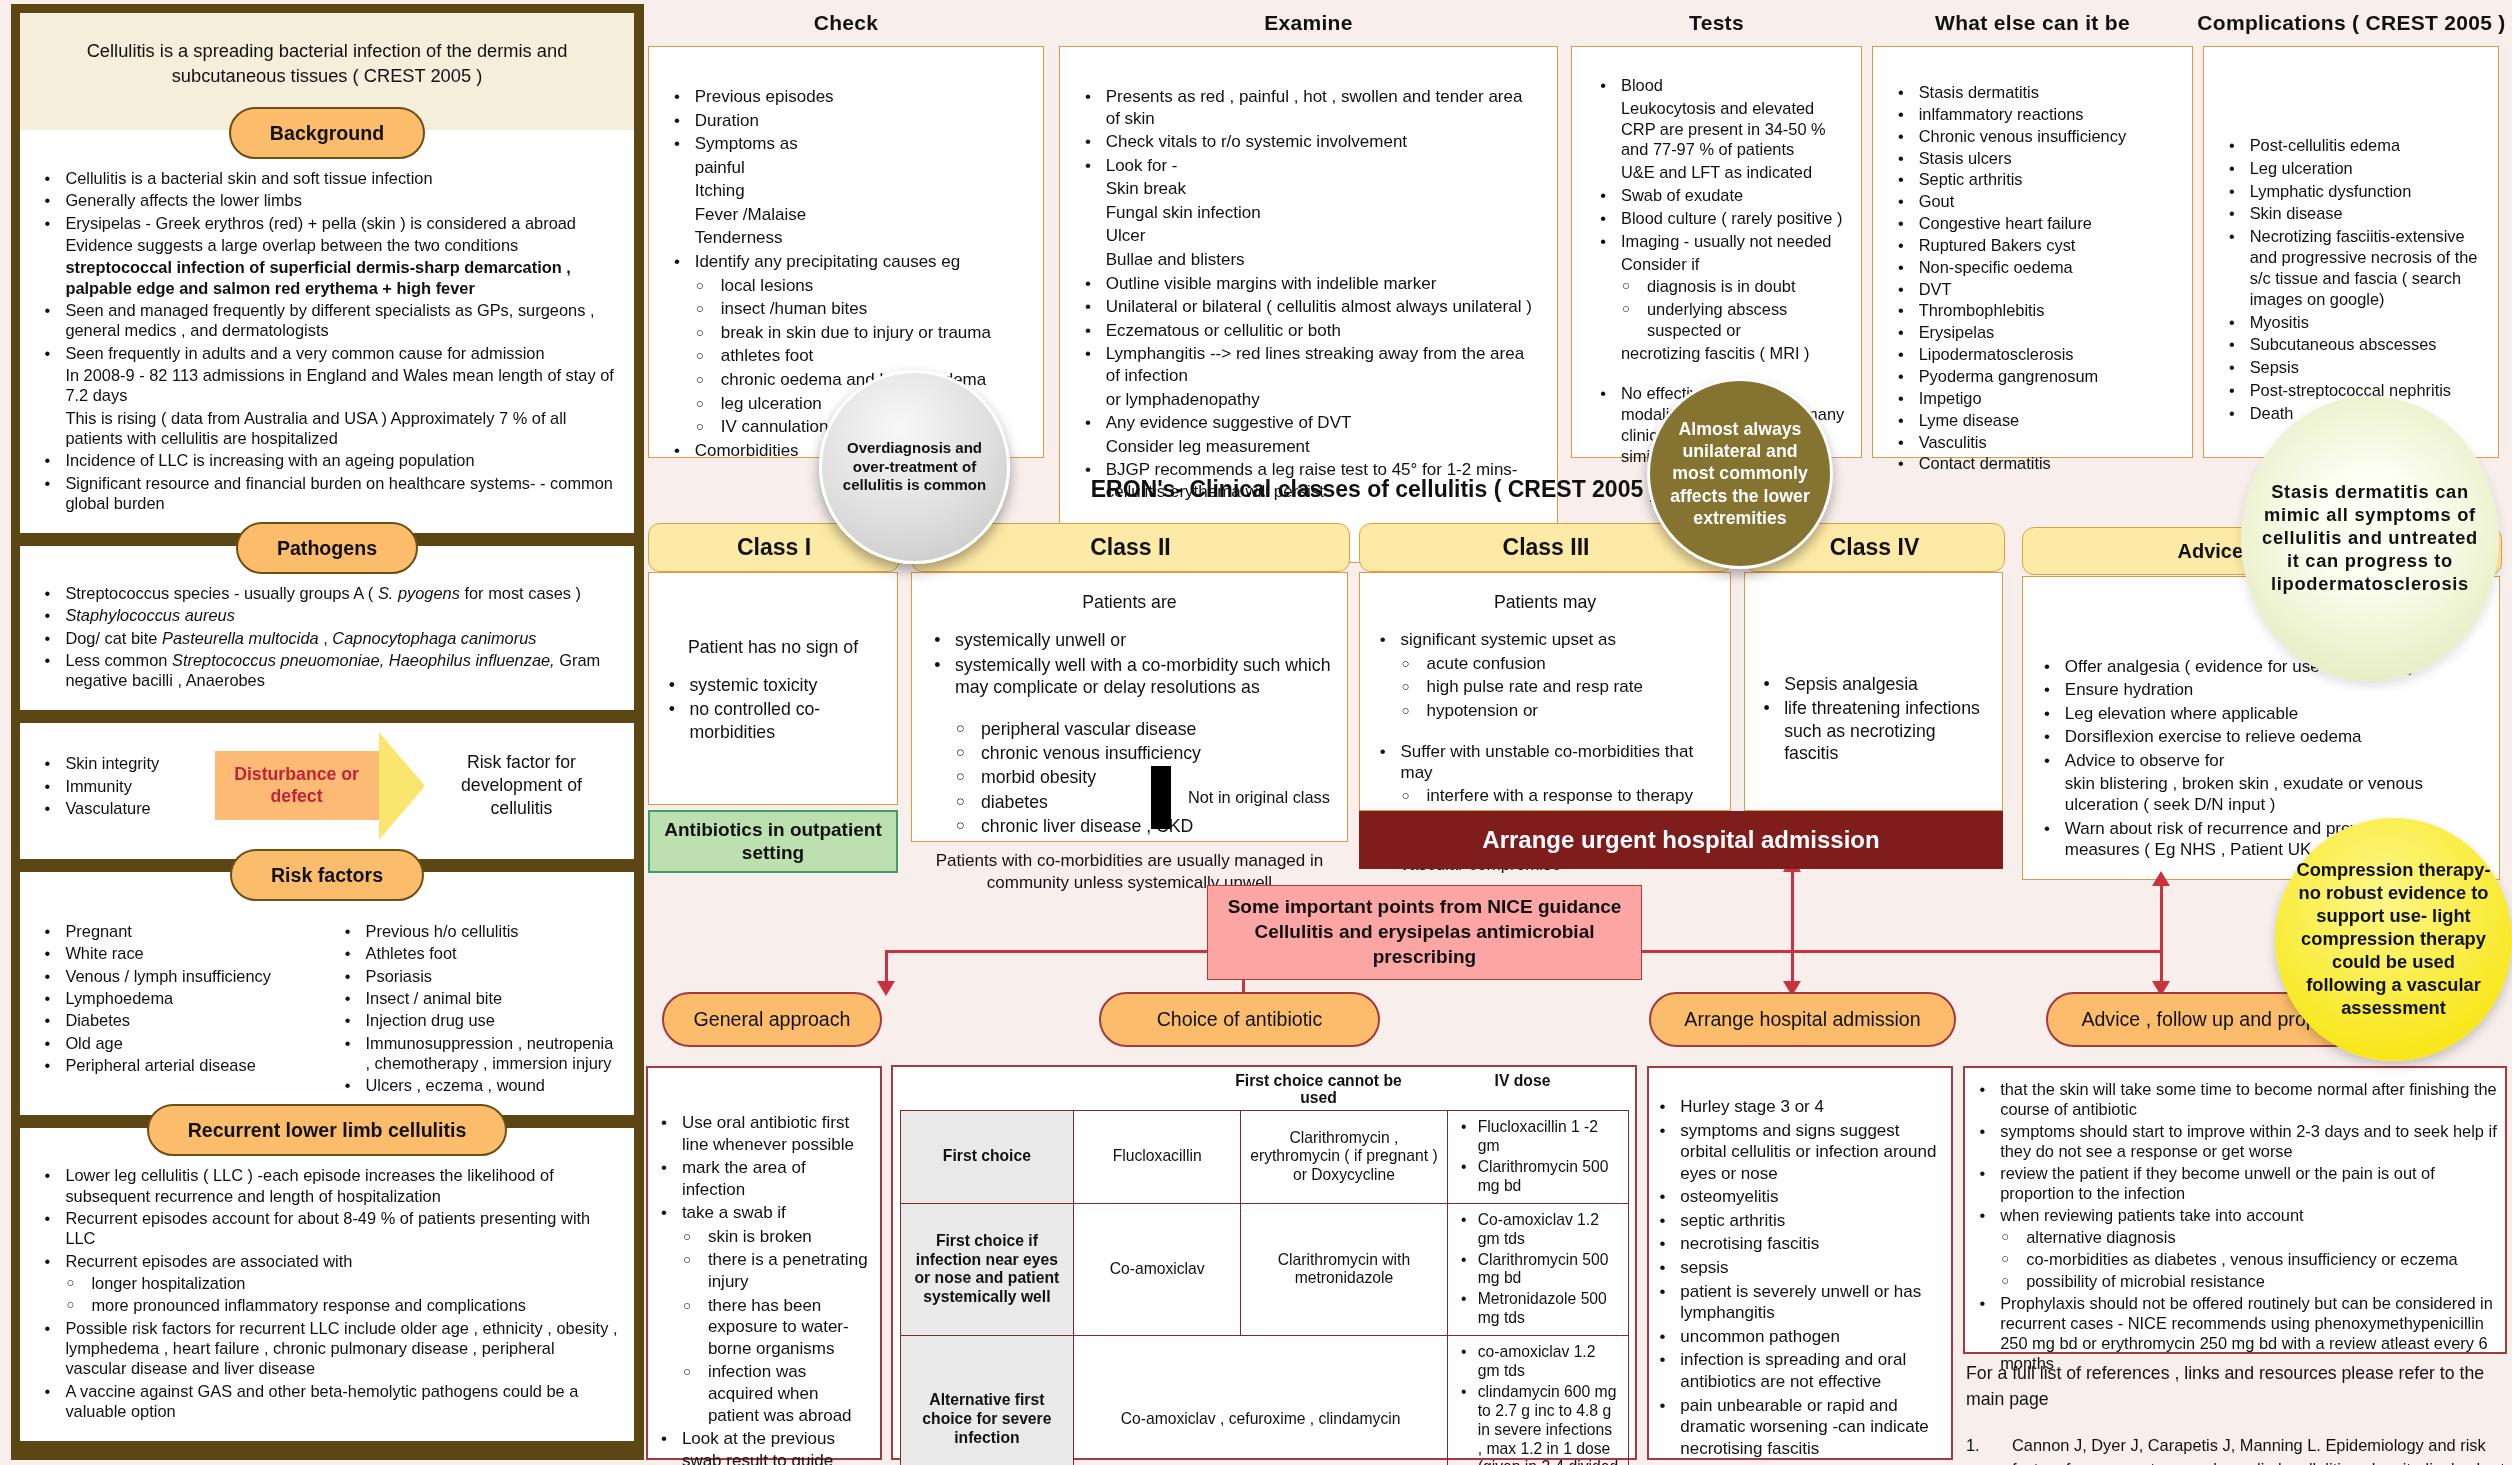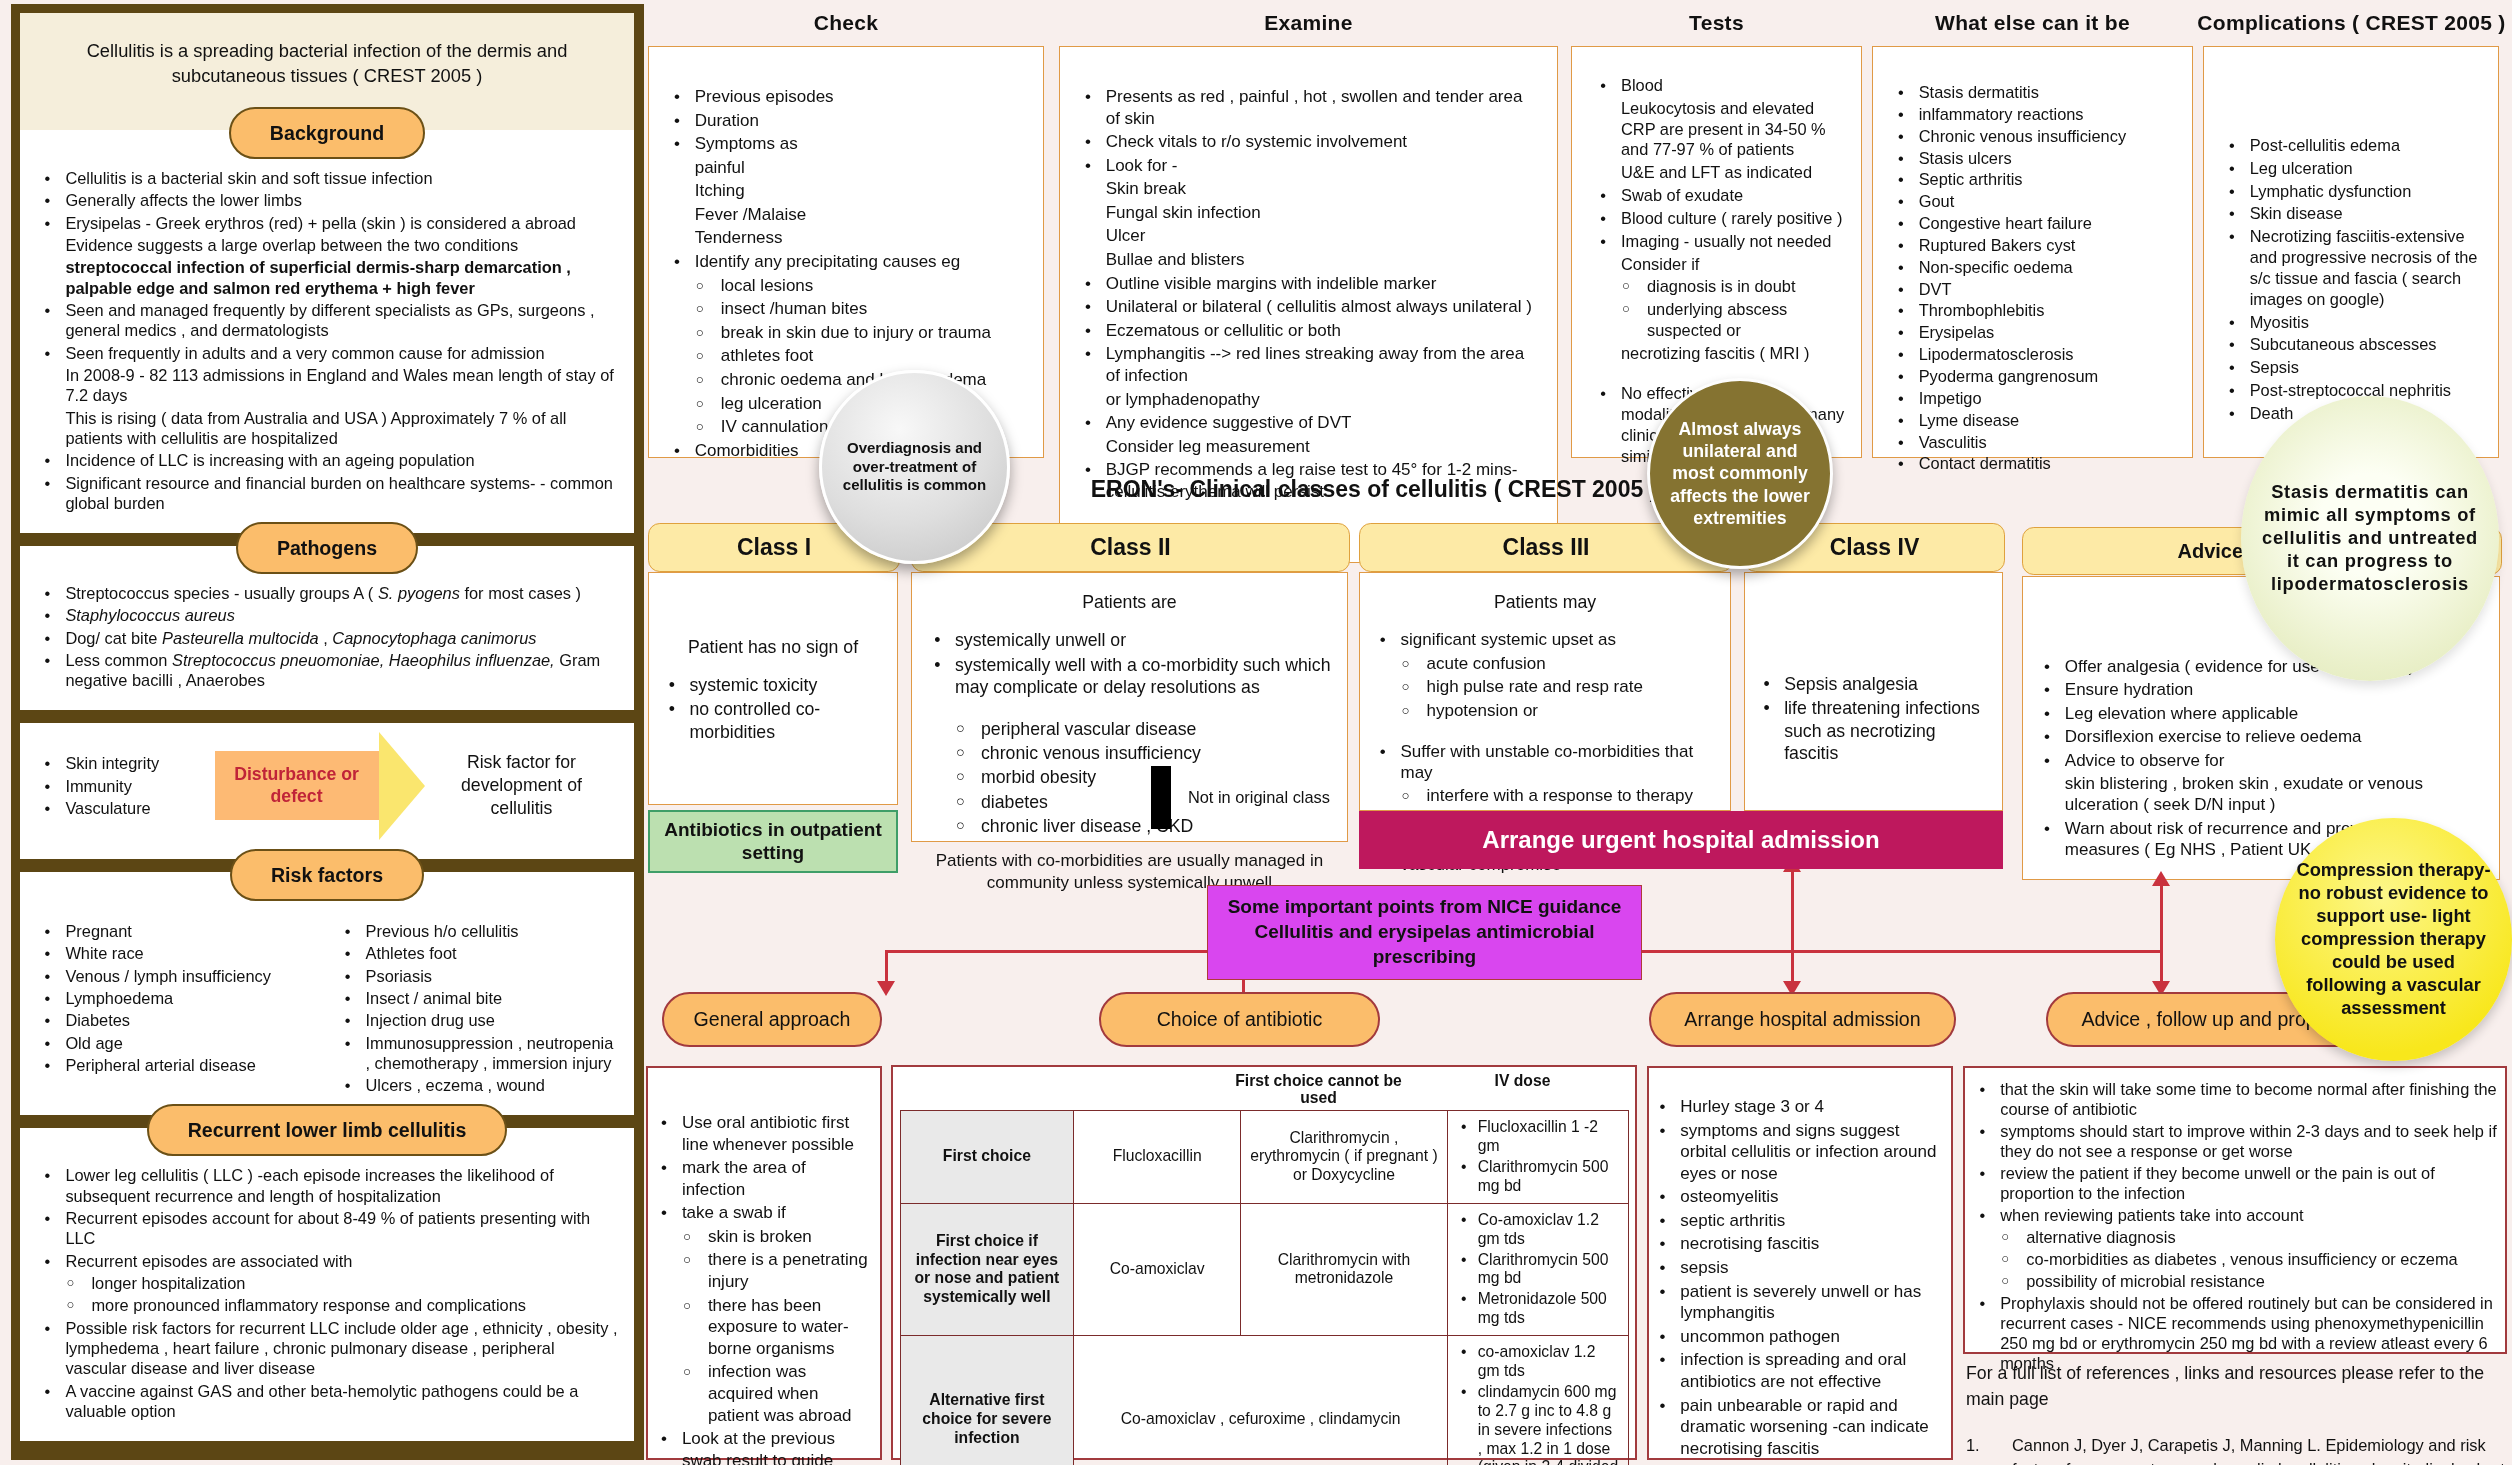--- a/index.html
+++ b/index.html
@@ -39,21 +39,21 @@
   .box .pad{padding:0 15.7px;}
   
   .cpill{position:absolute;background:#fdeaa6;border:1.3px solid #dfa13e;border-radius:11.8px;
          font-weight:bold;font-size:23px;display:flex;align-items:center;justify-content:center;z-index:2;}
   .cbox{position:absolute;background:#fff;border:1.3px solid #e09a46;box-sizing:border-box;
         font-size:17.7px;line-height:1.26;}
   .cintro{text-align:center;margin:18.3px 0 15.7px;}
   .greenbox{position:absolute;background:#bce0b0;border:2px solid #3f9e68;box-sizing:border-box;
             display:flex;align-items:center;justify-content:center;text-align:center;
             font-weight:bold;font-size:19px;line-height:1.2;z-index:2;}
-  .redbox{position:absolute;background:#be185d;display:flex;align-items:center;justify-content:center;
+  .redbox{position:absolute;background:#7f1d1d;display:flex;align-items:center;justify-content:center;
           color:#fff;font-weight:bold;font-size:24px;z-index:2;}
   .c2caption{position:absolute;text-align:center;font-size:17px;line-height:1.3;}
   .notorig{position:absolute;right:17px;bottom:11.8px;display:flex;align-items:center;gap:17px;}
   .black-bar{width:19.6px;height:63px;background:#000;}
   .notorig-text{font-size:16.4px;text-align:center;line-height:1.25;}
   .eron-title{position:absolute;left:1060px;top:476px;width:628px;text-align:center;
               font-weight:bold;font-size:23px;}
   
   .circle{position:absolute;border-radius:50%;display:flex;align-items:center;justify-content:center;
           text-align:center;font-weight:bold;z-index:4;box-sizing:border-box;padding:17px;line-height:1.25;}
@@ -62,21 +62,21 @@
     border:3.9px solid #fff;box-shadow:0 6.5px 13px rgba(0,0,0,.35);}
   .c-uni{left:1647px;top:378px;width:186px;height:191px;font-size:17.7px;color:#fff;background:#857331;
     border:3.9px solid #fdfdfd;box-shadow:0 6.5px 11.8px rgba(0,0,0,.3);}
   .c-stasis{left:2241px;top:396px;width:258px;height:285px;font-size:18.3px;font-weight:600;letter-spacing:0.7px;
     background:radial-gradient(circle at 50% 45%, #fdfff4 25%, #eaf0ca 70%, #dfe8b5);
     box-shadow:0 5.2px 10.5px rgba(0,0,0,.12);}
   .c-comp{left:2275px;top:818px;width:237px;height:243px;font-size:18.3px;
     background:radial-gradient(circle at 45% 32%, #fdf78a, #f8e71c 75%);
     box-shadow:0 5.2px 10.5px rgba(0,0,0,.2);}
   
-  .nicebox{position:absolute;left:1207px;top:885px;width:435px;height:95px;background:#d946ef;
+  .nicebox{position:absolute;left:1207px;top:885px;width:435px;height:95px;background:#fca5a5;
      border:1.3px solid #b03a3a;box-sizing:border-box;display:flex;flex-direction:column;align-items:center;
      justify-content:center;font-weight:bold;font-size:19px;text-align:center;line-height:1.3;z-index:3;}
   .bpill{position:absolute;top:992px;height:55px;background:#fbbd6b;border:2px solid #a23a3e;
      border-radius:34px;font-weight:normal;font-size:19.6px;display:flex;align-items:center;
      justify-content:center;text-align:center;box-sizing:border-box;z-index:3;}
   .rbox{position:absolute;background:#fff;border:2px solid #a23a3e;box-sizing:border-box;
         font-size:17px;line-height:1.27;}
   
   .abx-head{position:absolute;left:6.5px;right:6.5px;top:5.2px;display:flex;font-weight:bold;
             font-size:15.7px;text-align:center;line-height:1.1;}

